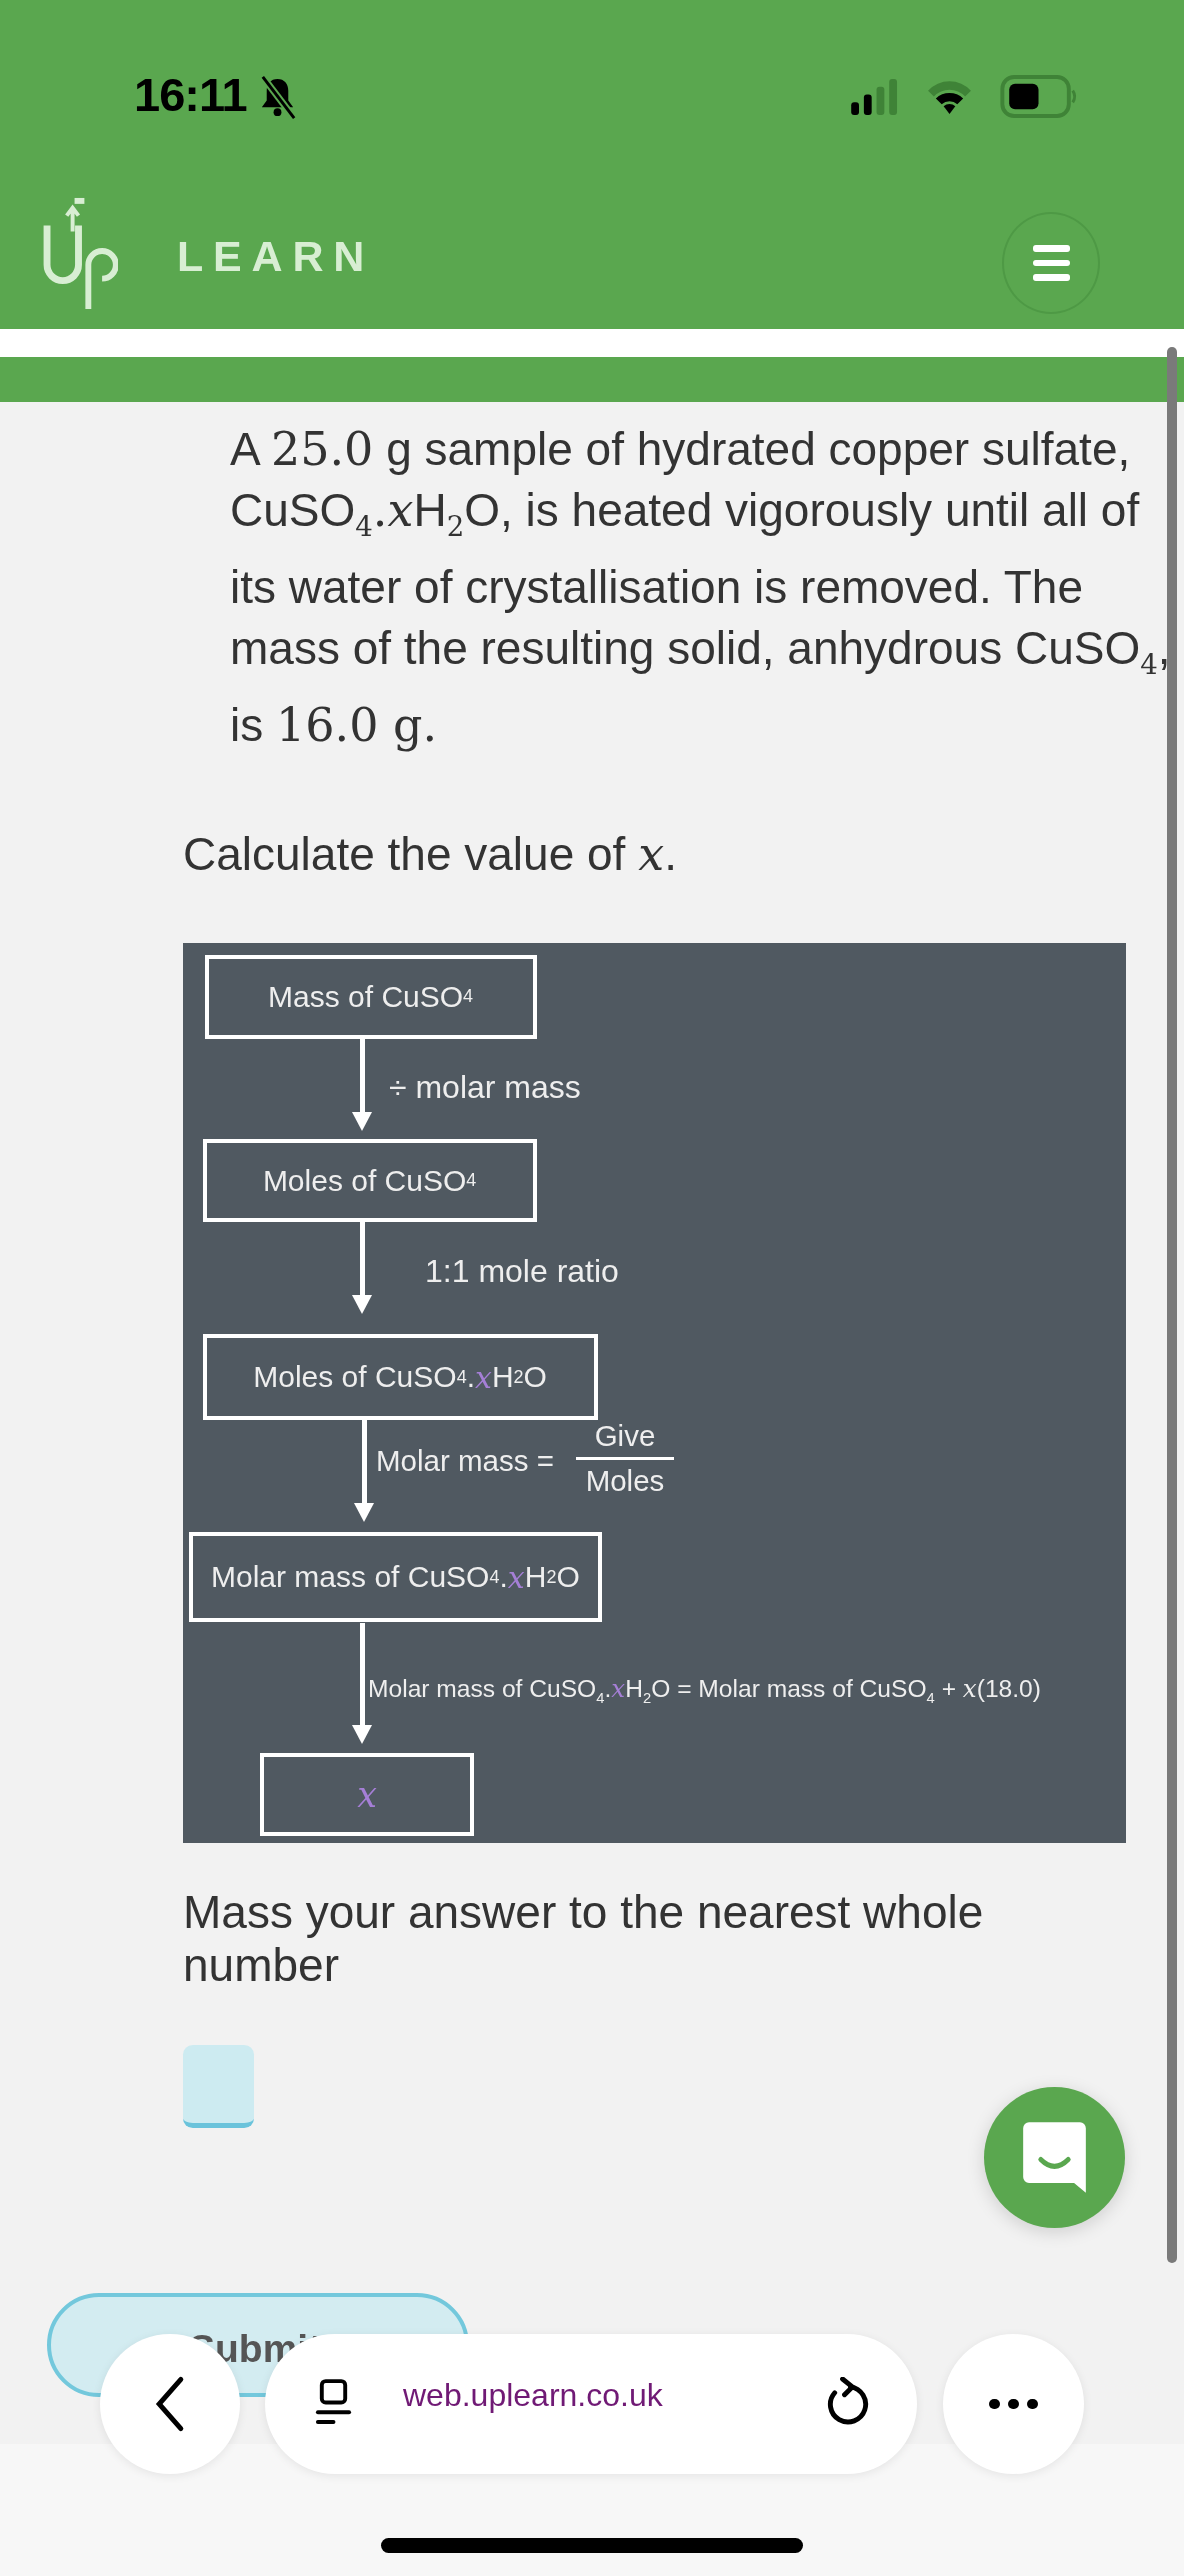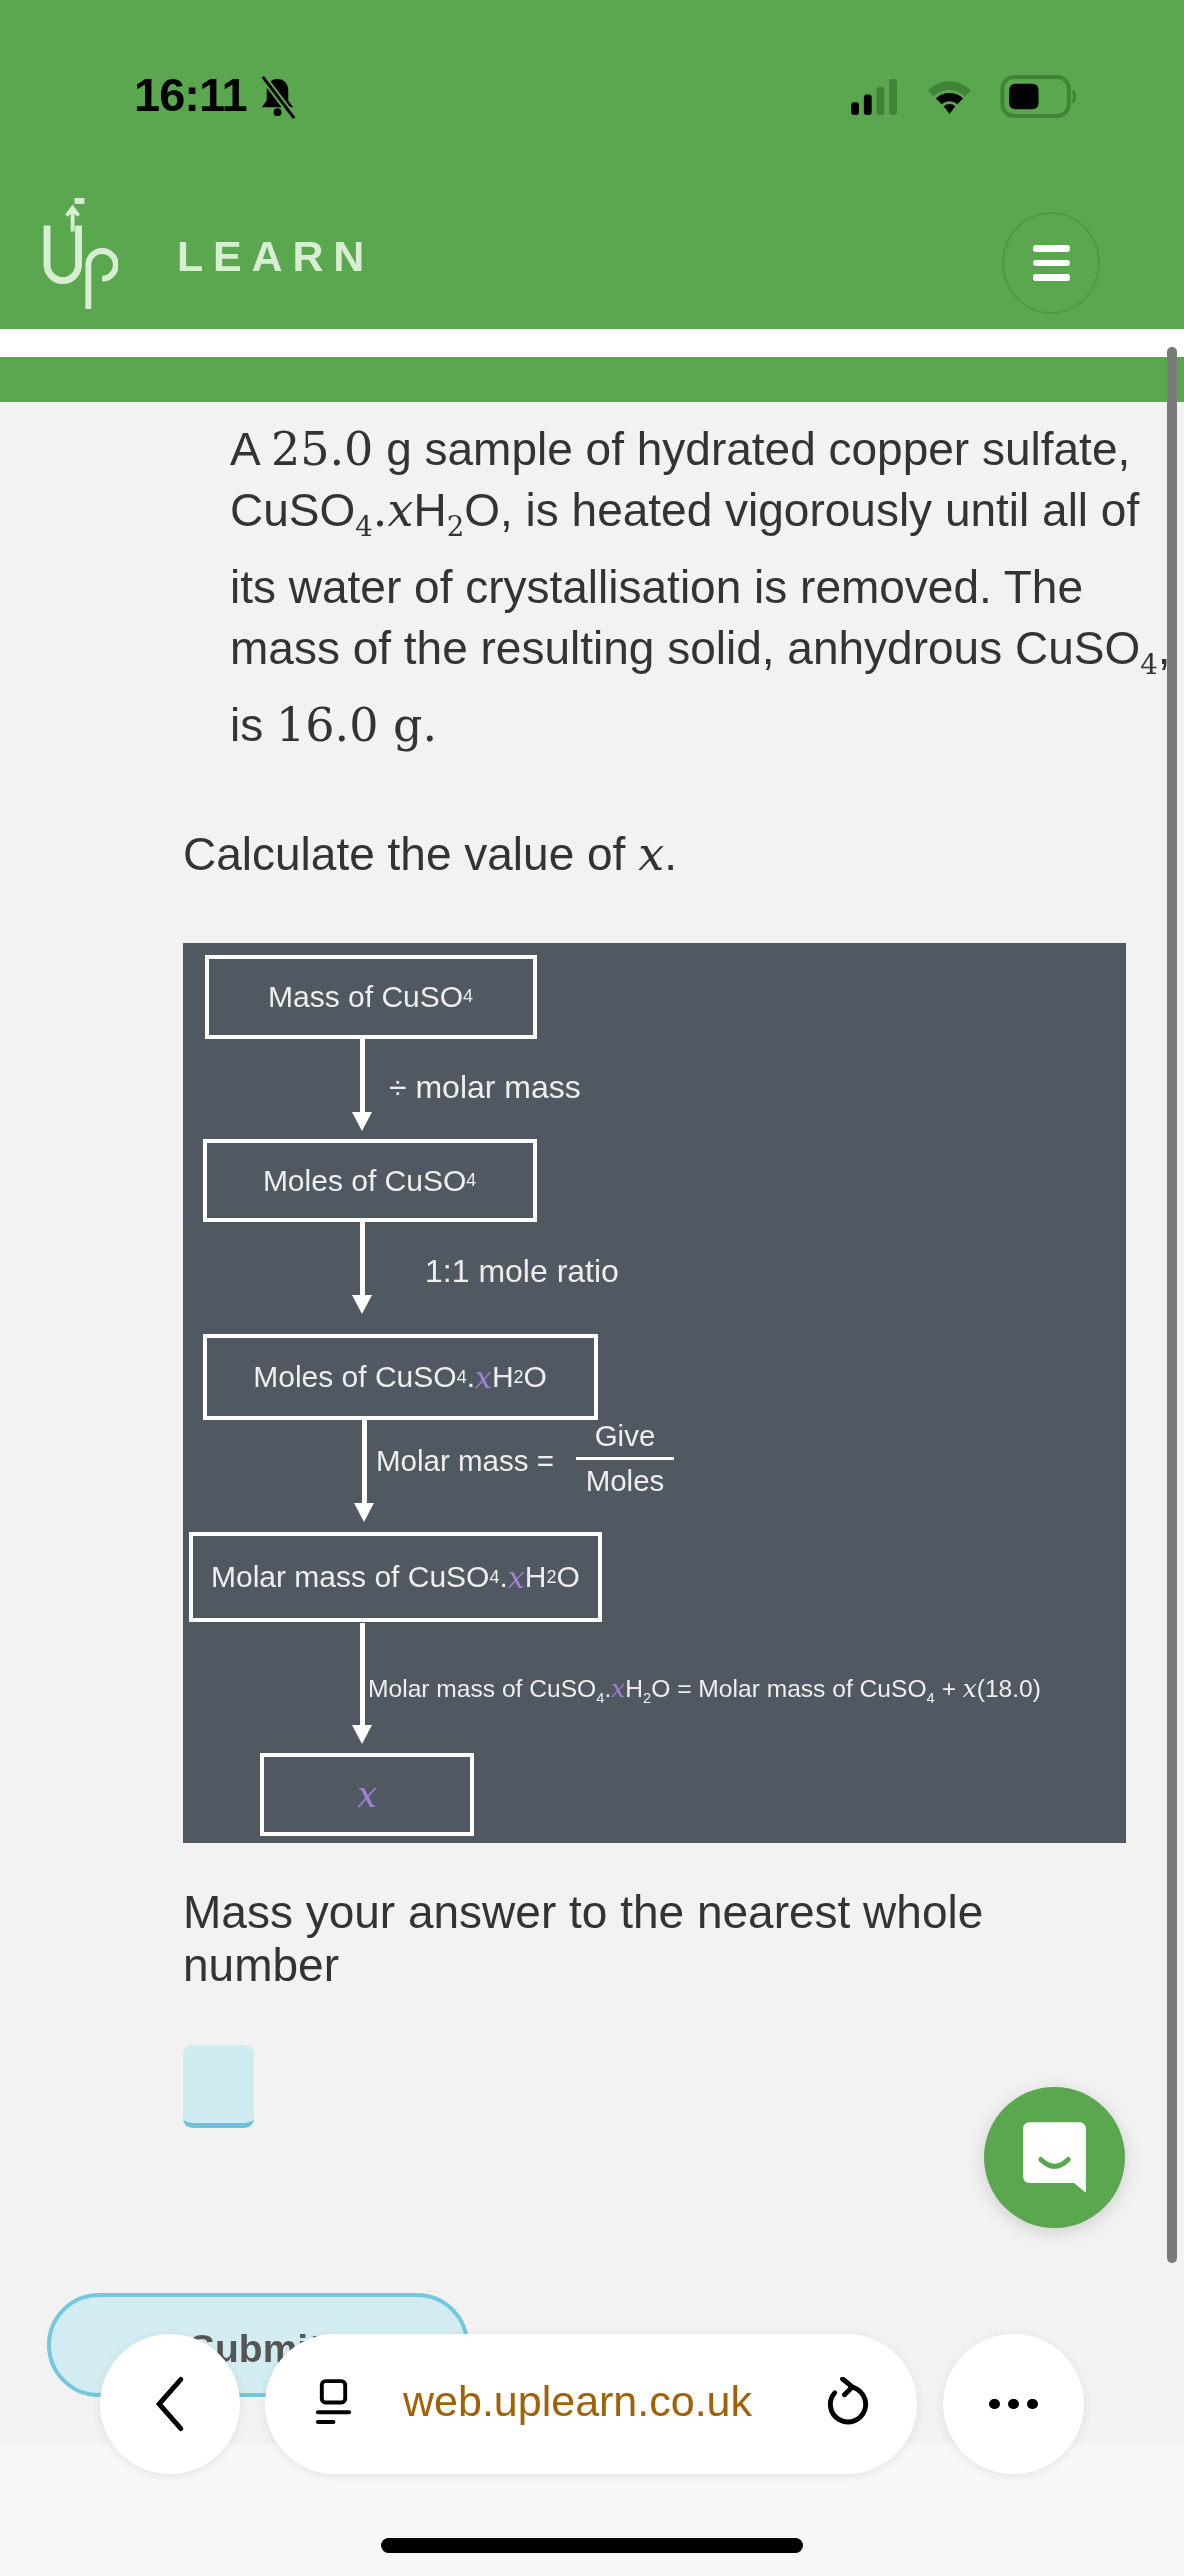--- a/index.html
+++ b/index.html
@@ -29,21 +29,21 @@
   sub{font-size:60%;}
   .frac{position:absolute;color:#eee;font-size:29.5px;text-align:center;}
   .frac .bar{height:2.9px;background:#fff;margin:3.9px 0;}
   .give{position:absolute;left:183px;top:1886px;width:884px;font-size:46px;line-height:53px;color:#333;}
   .answer{position:absolute;left:183px;top:2045px;width:71px;height:83px;background:#cdebf1;border-radius:9.8px;border-bottom:5.9px solid #6ac3db;box-sizing:border-box;}
   .chat{position:absolute;left:984px;top:2087px;width:141px;height:141px;border-radius:50%;background:#5aa74f;box-shadow:0 3.9px 17.7px rgba(0,0,0,0.15);}
   .submit{position:absolute;left:47px;top:2293px;width:422px;height:104px;border-radius:52px;background:#d3ecf1;border:4.9px solid #73c8dc;box-sizing:border-box;font-size:39px;font-weight:bold;color:#555;padding-left:138px;padding-top:29.5px;}
   .bottom-fade{position:absolute;left:0;top:2444px;width:1185px;height:132px;background:#f7f7f7;}
   .back-btn{position:absolute;left:100px;top:2334px;width:140px;height:140px;border-radius:50%;background:#fff;box-shadow:0 2px 9.8px rgba(0,0,0,0.08);}
   .url-pill{position:absolute;left:265px;top:2334px;width:652px;height:140px;border-radius:70px;background:#fff;box-shadow:0 2px 9.8px rgba(0,0,0,0.08);}
-  .url-text{position:absolute;left:138px;top:43px;font-size:43px;color:#a16207;}
+  .url-text{position:absolute;left:138px;top:43px;font-size:32px;color:#701a75;}
   .more-btn{position:absolute;left:943px;top:2334px;width:141px;height:140px;border-radius:50%;background:#fff;box-shadow:0 2px 9.8px rgba(0,0,0,0.08);display:flex;align-items:center;justify-content:center;gap:7.9px;}
   .more-btn span{width:10.8px;height:10.8px;border-radius:50%;background:#000;}
   .home-ind{position:absolute;left:381px;top:2538px;width:422px;height:14.7px;border-radius:7.9px;background:#000;}
 </style>
 </head>
 <body>
 
 <div class="header">
   <span class="status-time">16:11</span>
   <svg class="bell" viewBox="0 0 50 50">

